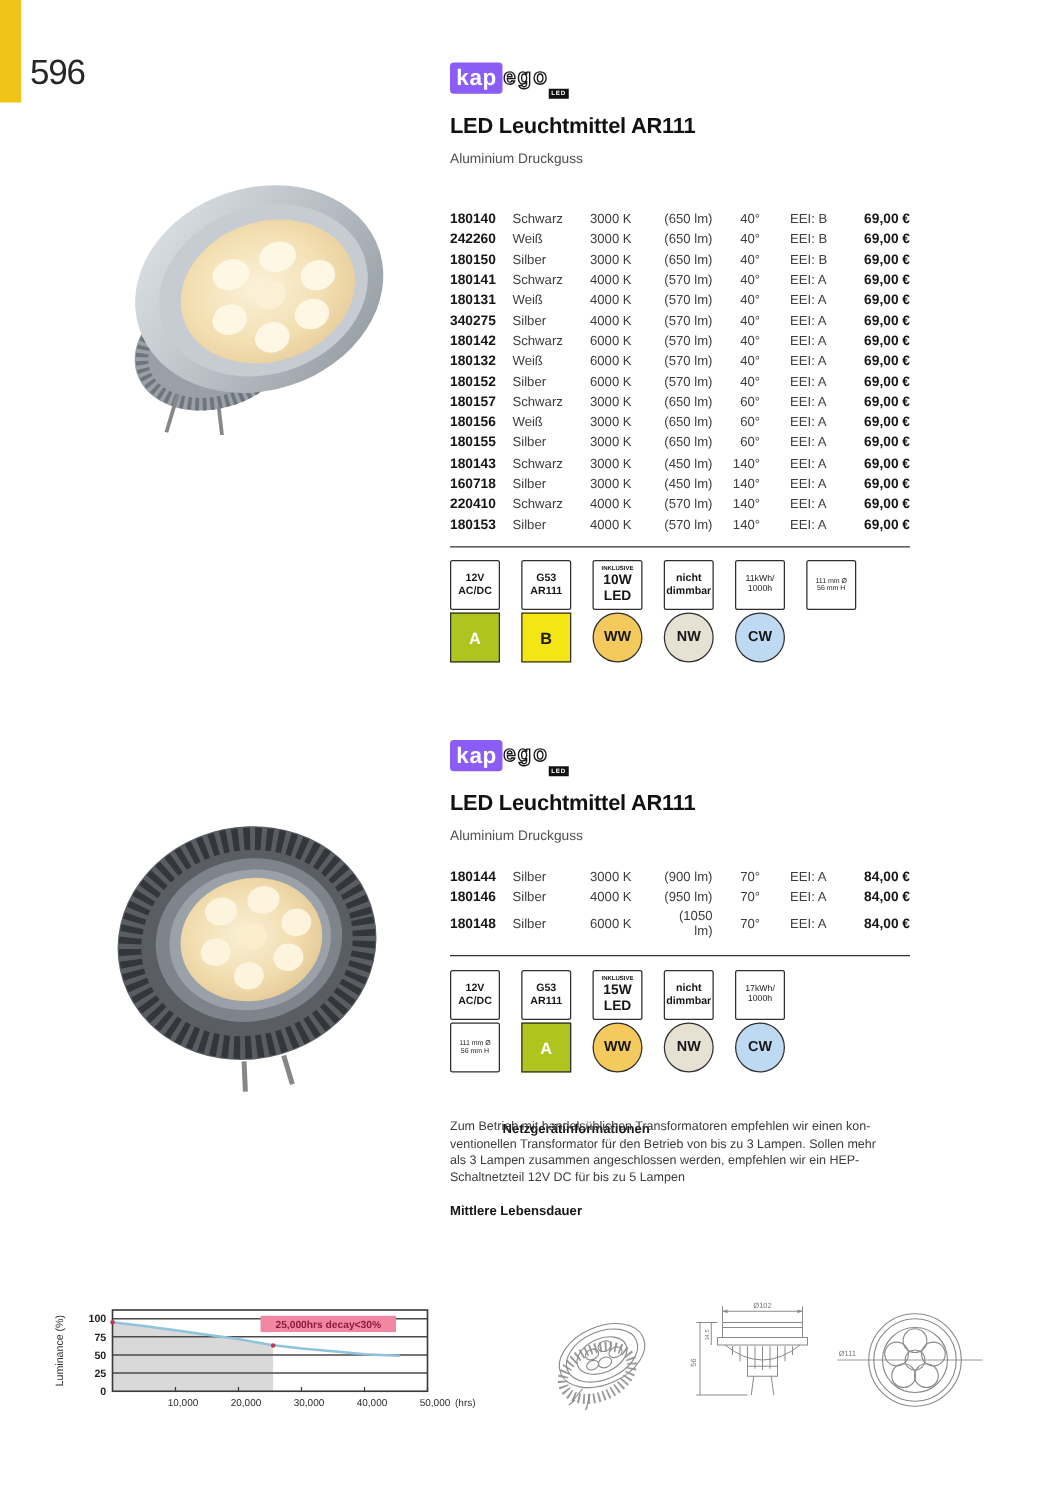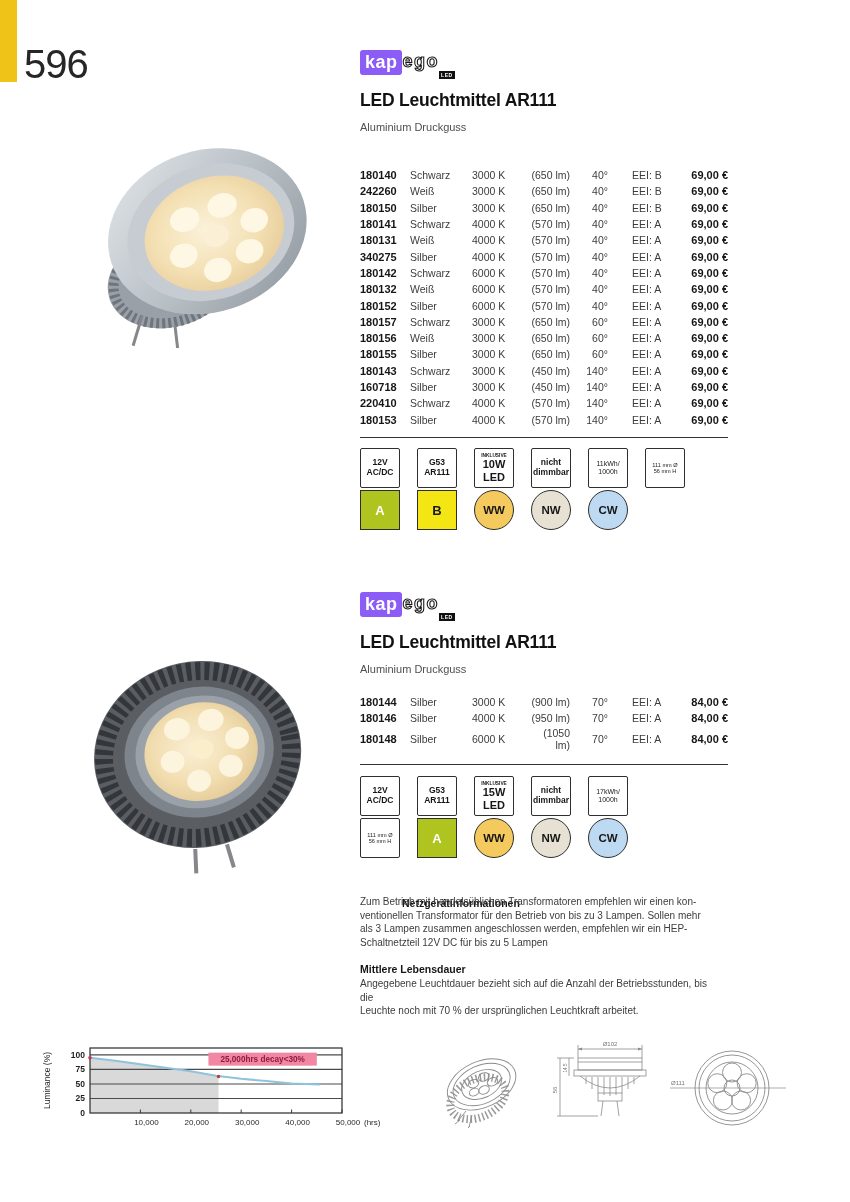--- a/index.html
+++ b/index.html
@@ -1,21 +1,21 @@
 <!DOCTYPE html>
 <html><head>
 <meta charset="utf-8">
 <style>
   html,body{margin:0;padding:0;background:#fff;}
   .page{position:relative;width:850px;height:1202px;background:#fff;overflow:hidden;
         font-family:"Liberation Sans","DejaVu Sans",sans-serif;color:#1a1a1a;}
   .abs{position:absolute;}
 
   .yellow-bar{left:0;top:0;width:17px;height:82px;background:#F0C319;}
-  .page-number{left:24px;top:42px;font-size:40px;letter-spacing:-1px;color:#262626;}
+  .page-number{left:24px;top:42px;font-size:28px;letter-spacing:-1px;color:#262626;}
 
   
   .section{left:360px;width:368px;}
   .logo{left:0;top:0;height:30px;display:flex;align-items:flex-start;position:absolute;}
   .logo-kap{background:#8b5cf6;color:#fff;font-weight:bold;font-size:18px;line-height:22px;
             padding:1px 4px 2px 5px;border-radius:3px;letter-spacing:.5px;}
   .logo-ego{color:#fff;font-weight:bold;font-size:18px;line-height:22px;margin-left:1px;
             letter-spacing:1.5px;-webkit-text-stroke:1.1px #161616;}
   .logo-led{position:absolute;left:79px;top:21px;background:#101010;color:#fff;
             font-size:5px;font-weight:bold;padding:1px 2px;letter-spacing:.6px;}
@@ -385,22 +385,20 @@
         <div class="swatch-circle" style="background: rgb(244, 202, 94);">WW</div>
         <div class="swatch-circle" style="background: rgb(230, 225, 211);">NW</div>
         <div class="swatch-circle" style="background: rgb(190, 217, 242);">CW</div>
       </div>
     <div class="abs info-head" style="top:305px;margin-left:42px;">Netzgerätinformationen</div>
     <div class="abs info-body" style="top:303px;">Zum Betrieb mit handelsüblichen Transformatoren empfehlen wir einen kon-
 ventionellen Transformator für den Betrieb von bis zu 3 Lampen. Sollen mehr
 als 3 Lampen zusammen angeschlossen werden, empfehlen wir ein HEP-
 Schaltnetzteil 12V DC für bis zu 5 Lampen</div>
     <div class="abs info-head" style="top:371px;">Mittlere Lebensdauer</div>
-    <div class="abs info-body" style="top:385px;">Angegebene Leuchtdauer bezieht sich auf die Anzahl der Betriebsstunden, bis die
-Leuchte noch mit 70 % der ursprünglichen Leuchtkraft arbeitet.</div>
   </div>
 
   <div class="abs chart-wrap">
     <svg id="decay-chart" width="360" height="100" viewBox="0 0 360 100">
         <polygon points="50,17.86607142857143 75.2,20.76785714285714 100.4,24.25 125.6,27.73214285714286 150.8,31.214285714285708 176,35.85714285714286 178.52,36.14732142857143 178.52,73 50,73" fill="#D9D9D9"></polygon>
         <line x1="50" y1="58.49107142857143" x2="302" y2="58.49107142857143" stroke="#4A4A4A" stroke-width="1.2"></line>
         <line x1="50" y1="43.982142857142854" x2="302" y2="43.982142857142854" stroke="#4A4A4A" stroke-width="1.2"></line>
         <line x1="50" y1="29.473214285714292" x2="302" y2="29.473214285714292" stroke="#4A4A4A" stroke-width="1.2"></line>
         <line x1="50" y1="14.964285714285708" x2="302" y2="14.964285714285708" stroke="#4A4A4A" stroke-width="1.2"></line>
         <rect x="50" y="8" width="252" height="65" fill="none" stroke="#3a3a3a" stroke-width="1.3"></rect>

